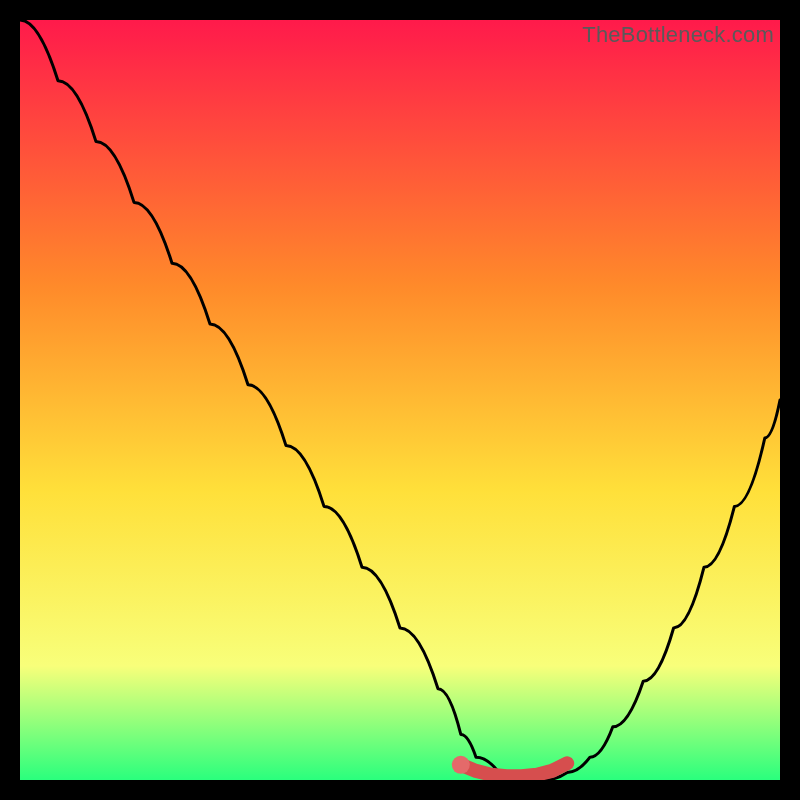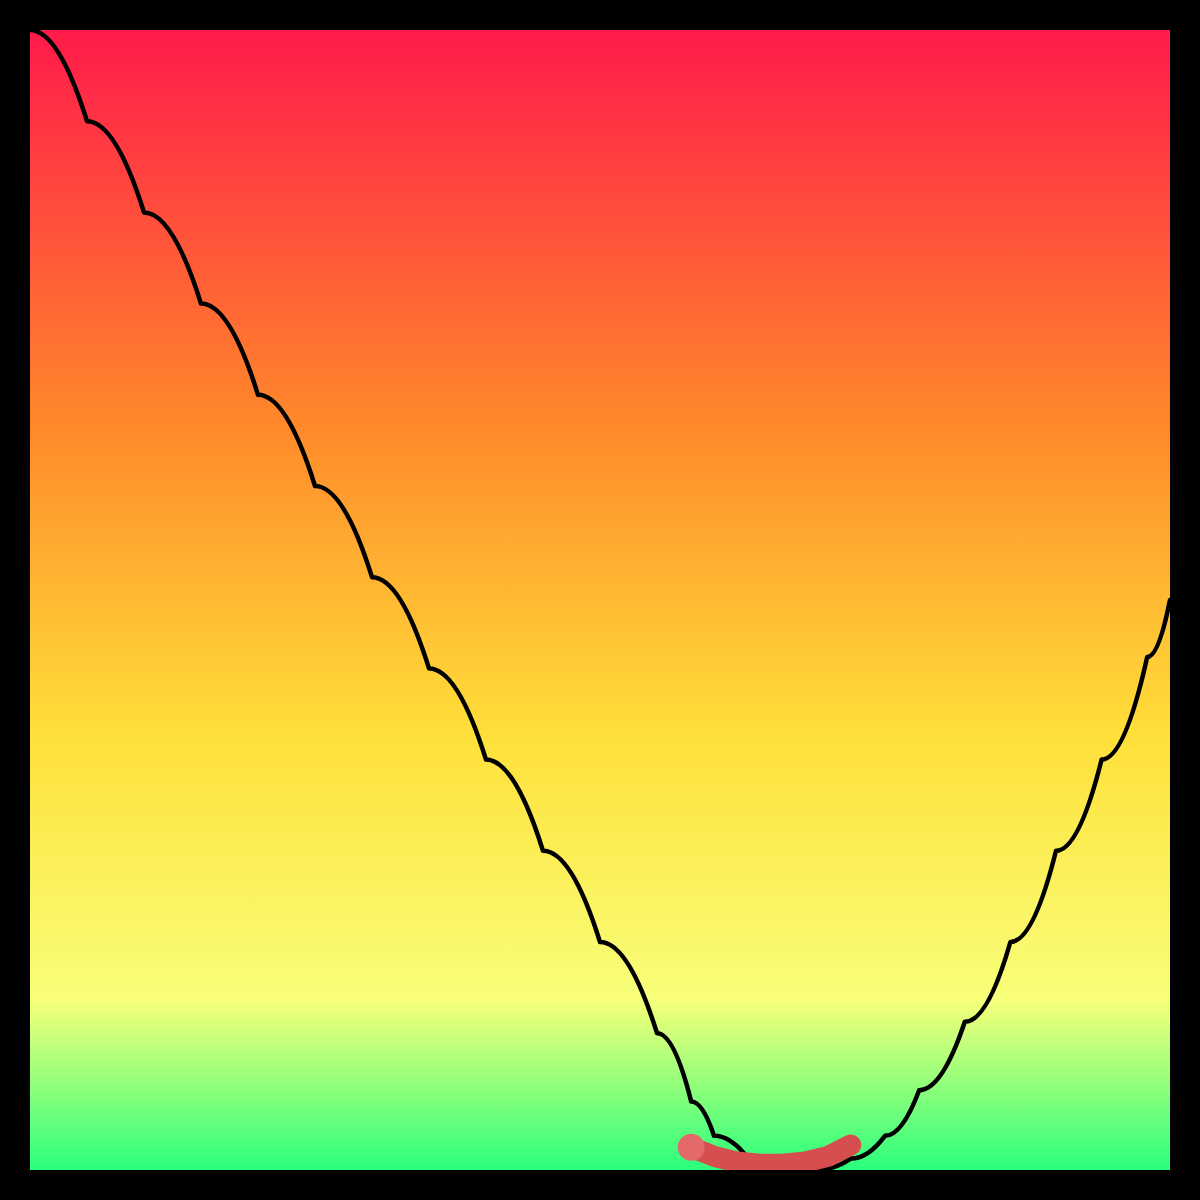--- a/index.html
+++ b/index.html
@@ -56,13 +56,14 @@
     </defs>
 
     <rect x="0" y="0" width="760" height="760" fill="url(#bg-grad)"></rect>
 
     <path id="curve-path" fill="none" stroke="#000000" stroke-width="3" stroke-linecap="round" stroke-linejoin="round" d="M 0 0 Q 19 0 38 60.799999999999955 Q 57 60.799999999999955 76 121.60000000000002 Q 95 121.60000000000002 114 182.39999999999998 Q 133 182.39999999999998 152 243.19999999999993 Q 171 243.19999999999993 190 304 Q 209 304 228 364.8 Q 247 364.8 266 425.6 Q 285 425.6 304 486.40000000000003 Q 323 486.40000000000003 342 547.2 Q 361 547.2 380 608 Q 399 608 418.00000000000006 668.8 Q 429.4 668.8 440.79999999999995 714.4 Q 448.4 714.4 456 737.2 Q 467.4 737.2 478.8 752.4 Q 490.20000000000005 752.4 501.6 760 Q 513 760 524.4 760 Q 535.8 760 547.1999999999999 752.4 Q 558.5999999999999 752.4 570 737.2 Q 581.4000000000001 737.2 592.8000000000001 706.8 Q 608 706.8 623.1999999999999 661.2 Q 638.4 661.2 653.6 608 Q 668.8 608 684 547.2 Q 699.2 547.2 714.4 486.40000000000003 Q 729.5999999999999 486.40000000000003 744.8 418 Q 752.4 418 760 380"></path>
 
     <path id="marker-path" fill="none" stroke="#d64e4e" stroke-width="14" stroke-linecap="round" stroke-linejoin="round" d="M 440.79999999999995 744.8 L 456 750.88 L 471.2 754.68 L 486.40000000000003 756.2 L 501.6 756.2 L 516.8000000000001 754.68 L 532 750.88 L 547.1999999999999 743.28"></path>
     <circle id="marker-start" r="9" fill="#e46a6a" cx="440.79999999999995" cy="744.8"></circle>
   </svg>
 
+  <div class="watermark">TheBottleneck.com</div>
 </div>
 
 </body></html>

